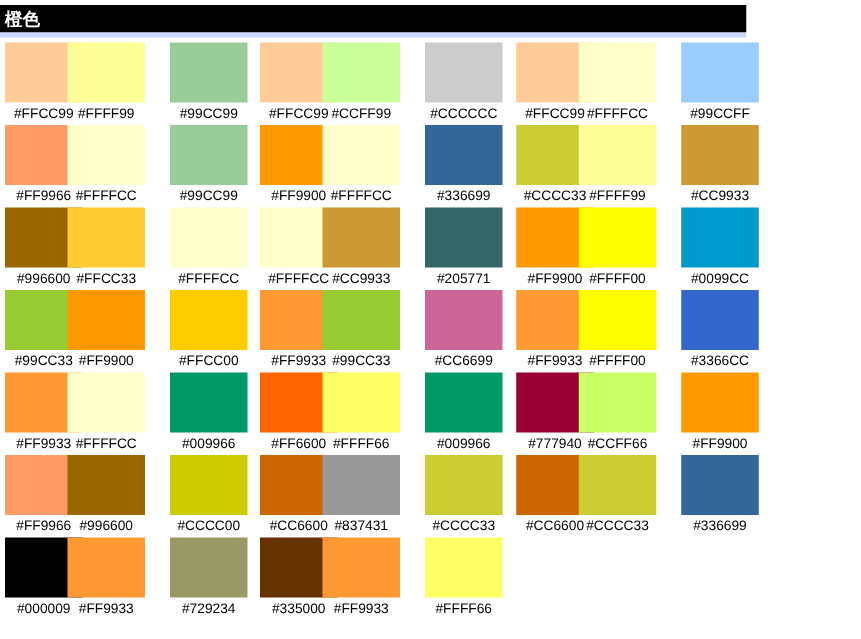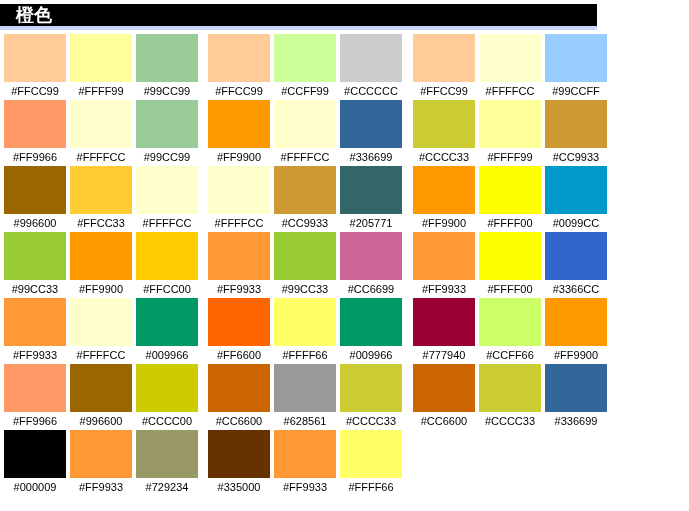--- a/index.html
+++ b/index.html
@@ -19,24 +19,24 @@
     left: 0;
     top: 4px;
     width: 597px;
     height: 22px;
     background: #000000;
     display: flex;
     align-items: center;
   }
   #page-title-bar .title-text {
     color: #ffffff;
-    font-size: 18px;
+    font-size: 14px;
     font-weight: bold;
     line-height: 22px;
-    padding-left: 16px;
+    padding-left: 4px;
     letter-spacing: 0px;
     white-space: nowrap;
   }
   #title-underline {
     position: absolute;
     left: 0;
     top: 26px;
     width: 597px;
     height: 4px;
     background: #ccd5fb;
@@ -60,21 +60,21 @@
     height: 66px;
     position: relative;
   }
   .swatch-cell {
     position: absolute;
     top: 0;
     width: 62px;
     height: 66px;
   }
   .swatch-cell.c0 { left: 0px; border-radius: 28px; }
-  .swatch-cell.c1 { left: 66px; }
+  .swatch-cell.c1 { left: 50px; }
   .swatch-cell.c2 { left: 132px; }
 
   .swatch-chip {
     width: 62px;
     height: 48px;
     display: block;
   }
   .swatch-label {
     display: block;
     width: 62px;
@@ -267,21 +267,21 @@
           <span class="swatch-label">#009966</span>
         </div>
       </div>
       <div class="swatch-row">
         <div class="swatch-cell c0">
           <span class="swatch-chip" title="#CC6600" style="background-color: rgb(204, 102, 0);"></span>
           <span class="swatch-label">#CC6600</span>
         </div>
         <div class="swatch-cell c1">
           <span class="swatch-chip" title="#999999" style="background-color: rgb(153, 153, 153);"></span>
-          <span class="swatch-label">#628561</span>
+          <span class="swatch-label">#837431</span>
         </div>
         <div class="swatch-cell c2">
           <span class="swatch-chip" title="#CCCC33" style="background-color: rgb(204, 204, 51);"></span>
           <span class="swatch-label">#CCCC33</span>
         </div>
       </div>
       <div class="swatch-row">
         <div class="swatch-cell c0">
           <span class="swatch-chip" title="#663300" style="background-color: rgb(102, 51, 0);"></span>
           <span class="swatch-label">#335000</span>

